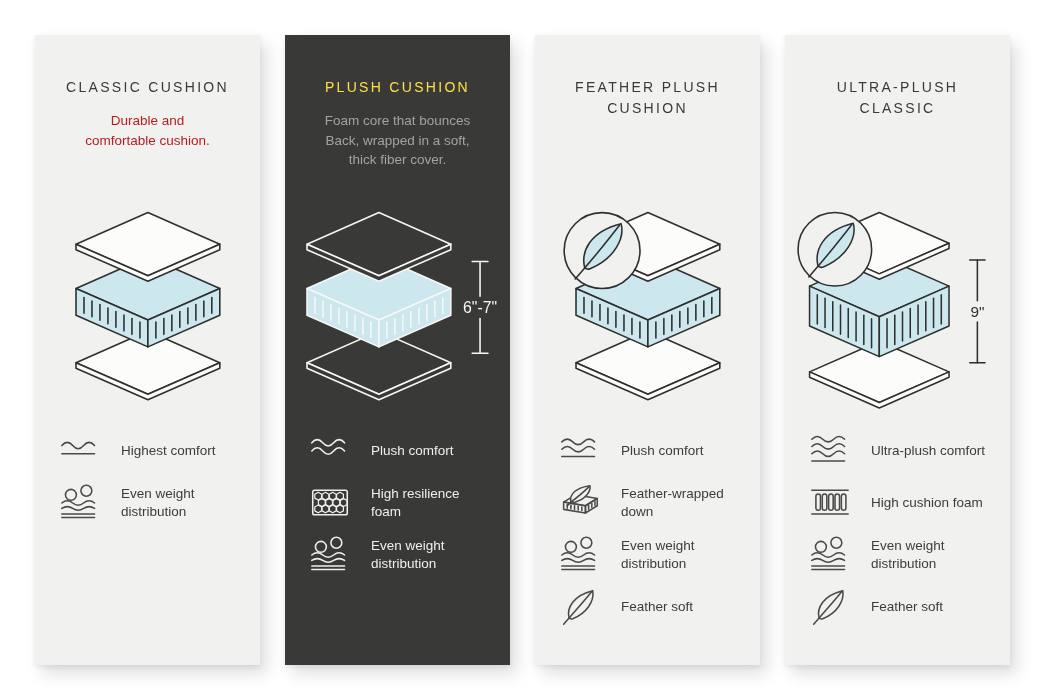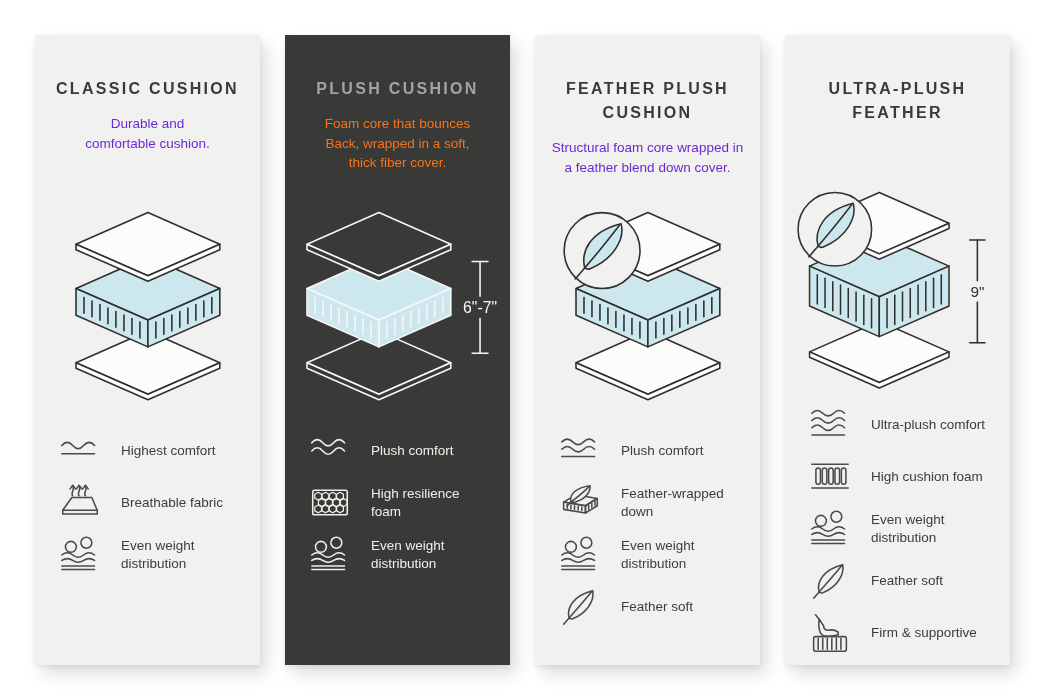--- a/index.html
+++ b/index.html
@@ -9,29 +9,29 @@
   }
   .board{position:absolute;left:35px;top:35px;display:flex;gap:25px;}
   .panel{
     width:225px;height:630px;background:#f1f1ef;box-sizing:border-box;
     display:flex;flex-direction:column;
     box-shadow:7px 9px 16px rgba(0,0,0,.13), 0 2px 5px rgba(0,0,0,.07);
   }
   .panel.dark{background:#393937;}
   .head{padding-top:42px;height:128px;}
   .title{
-    text-align:center;font-weight:bold;font-size:16px;letter-spacing:2.3px;
+    text-align:center;font-weight:normal;font-size:14px;letter-spacing:2.3px;
     line-height:1.5;color:#3a3a38;white-space:pre-line;
   }
-  .dark .title{color:#a3a3a3;}
+  .dark .title{color:#fde047;}
   .desc{
     margin-top:13px;text-align:center;font-size:13.5px;line-height:1.45;
-    color:#6d28d9;white-space:pre-line;padding:0 8px;
+    color:#b91c1c;white-space:pre-line;padding:0 8px;
   }
-  .dark .desc{color:#f97316;}
+  .dark .desc{color:#a3a3a3;}
   .illus{height:212px;display:flex;align-items:flex-start;justify-content:center;padding-top:6px;box-sizing:border-box;}
   .features{margin-top:14px;padding-left:22px;display:flex;flex-direction:column;}
   .feature{display:flex;align-items:center;gap:18px;margin-bottom:12px;min-height:32px;}
   .ficon{width:46px;display:flex;justify-content:center;flex:0 0 46px;}
   .flabel{font-size:13.5px;line-height:1.3;color:#3c3c3a;white-space:pre-line;}
   .dark .flabel{color:#efefec;}
 </style>
 </head>
 <body>
 
@@ -71,35 +71,20 @@
       </div>
       <div class="features">
         <div class="feature">
           <span class="ficon">
             <svg width="44" height="40" viewBox="0 0 48 44" fill="none" stroke="#4a4a48" stroke-width="1.7" stroke-linecap="round" stroke-linejoin="round">
               <path d="M4 16 q6 -7 12 0 t12 0 t12 0"></path>
               <line x1="4" y1="25" x2="40" y2="25"></line>
             </svg>
           </span>
           <span class="flabel">Highest comfort</span>
-        </div>
-        <div class="feature">
-          <span class="ficon">
-            <svg width="44" height="40" viewBox="0 0 48 44" fill="none" stroke="#4a4a48" stroke-width="1.7" stroke-linecap="round" stroke-linejoin="round">
-              <path d="M5 30 L15 16 L37 16 L43 30 Z"></path>
-              <path d="M5 30 L5 34 L43 34 L43 30"></path>
-              <path d="M16 14 C13 11 19 7 16 3"></path>
-              <path d="M13 6.5 L16 2.5 L19 6.5"></path>
-              <path d="M23 14 C20 11 26 7 23 3"></path>
-              <path d="M20 6.5 L23 2.5 L26 6.5"></path>
-              <path d="M30 14 C27 11 33 7 30 3"></path>
-              <path d="M27 6.5 L30 2.5 L33 6.5"></path>
-            </svg>
-          </span>
-          <span class="flabel">Breathable fabric</span>
         </div>
         <div class="feature">
           <span class="ficon">
             <svg width="44" height="40" viewBox="0 0 48 44" fill="none" stroke="#4a4a48" stroke-width="1.7" stroke-linecap="round" stroke-linejoin="round">
               <circle cx="14" cy="13" r="6"></circle>
               <circle cx="31" cy="8.5" r="6"></circle>
               <path d="M4 22 q6 -5 12 0 t12 0 t12 0"></path>
               <path d="M4 28 q6 -4 12 0 t12 0 t12 0"></path>
               <line x1="4" y1="34" x2="40" y2="34"></line>
               <line x1="4" y1="38" x2="40" y2="38"></line>
@@ -195,22 +180,20 @@
           </span>
           <span class="flabel">Even weight
 distribution</span>
         </div>
       </div>
     </section>
     <section class="panel">
       <div class="head">
         <div class="title">FEATHER PLUSH
 CUSHION</div>
-        <div class="desc">Structural foam core wrapped in
-a feather blend down cover.</div>
       </div>
       <div class="illus">
         <svg viewBox="0 0 220 243" height="192" fill="none" stroke="#2f2f2d" stroke-width="2" stroke-linecap="round" stroke-linejoin="round" style="font-family:inherit">
           <path d="M110 152 L201 192 L110 232 L19 192 Z" fill="#fcfcfb"></path>
           <path d="M19 192 L110 232 L201 192 L201 199 L110 239 L19 199 Z" fill="#fcfcfb"></path>
           <path d="M110 58 L201 98 L110 138 L19 98 Z" fill="#cde7ee"></path>
           <path d="M19 98 L110 138 L110 172 L19 132 Z" fill="#cde7ee"></path>
           <path d="M110 138 L201 98 L201 132 L110 172 Z" fill="#cde7ee"></path>
           <line x1="29.1" y1="109.4" x2="29.1" y2="129.4"></line>
           <line x1="39.2" y1="113.9" x2="39.2" y2="133.9"></line>
@@ -293,21 +276,21 @@
               <path d="M12 34 C20 25 29 15 37 5"></path>
             </svg>
           </span>
           <span class="flabel">Feather soft</span>
         </div>
       </div>
     </section>
     <section class="panel">
       <div class="head">
         <div class="title">ULTRA-PLUSH
-FEATHER</div>
+CLASSIC</div>
       </div>
       <div class="illus">
         <svg viewBox="0 0 268 261" height="200" fill="none" stroke="#2f2f2d" stroke-width="2" stroke-linecap="round" stroke-linejoin="round" style="font-family:inherit">
           <path d="M110 170 L201 210 L110 250 L19 210 Z" fill="#fcfcfb"></path>
           <path d="M19 210 L110 250 L201 210 L201 217 L110 257 L19 217 Z" fill="#fcfcfb"></path>
           <path d="M110 58 L201 98 L110 138 L19 98 Z" fill="#cde7ee"></path>
           <path d="M19 98 L110 138 L110 190 L19 150 Z" fill="#cde7ee"></path>
           <path d="M110 138 L201 98 L201 150 L110 190 Z" fill="#cde7ee"></path>
           <line x1="29.1" y1="109.4" x2="29.1" y2="147.4"></line>
           <line x1="39.2" y1="113.9" x2="39.2" y2="151.9"></line>
@@ -385,31 +368,15 @@
         <div class="feature">
           <span class="ficon">
             <svg width="44" height="40" viewBox="0 0 48 44" fill="none" stroke="#4a4a48" stroke-width="1.7" stroke-linecap="round" stroke-linejoin="round">
               <path d="M6 41 L12 34"></path>
               <path d="M12 34 C9 23 17 9 38 4 C40 16 31 29 16 35 C14.5 35.4 13 34.8 12 34 Z"></path>
               <path d="M12 34 C20 25 29 15 37 5"></path>
             </svg>
           </span>
           <span class="flabel">Feather soft</span>
         </div>
-        <div class="feature">
-          <span class="ficon">
-            <svg width="44" height="40" viewBox="0 0 48 44" fill="none" stroke="#4a4a48" stroke-width="1.7" stroke-linecap="round" stroke-linejoin="round">
-              <rect x="6" y="26" width="36" height="16" rx="2"></rect>
-              <line x1="11" y1="28" x2="11" y2="40"></line>
-              <line x1="16" y1="28" x2="16" y2="40"></line>
-              <line x1="21" y1="28" x2="21" y2="40"></line>
-              <line x1="26" y1="28" x2="26" y2="40"></line>
-              <line x1="31" y1="28" x2="31" y2="40"></line>
-              <line x1="36" y1="28" x2="36" y2="40"></line>
-              <path d="M8 2 L13 8"></path>
-              <path d="M12 7 L17 14 C17 17 19 19 22 19 C26 18 30 19 33 21 L33 24 C26 26 18 26 15 24 C12 21 11 13 12 7 Z" fill="none"></path>
-            </svg>
-          </span>
-          <span class="flabel">Firm &amp; supportive</span>
-        </div>
       </div>
     </section>
   </main>
 
 </body></html>

